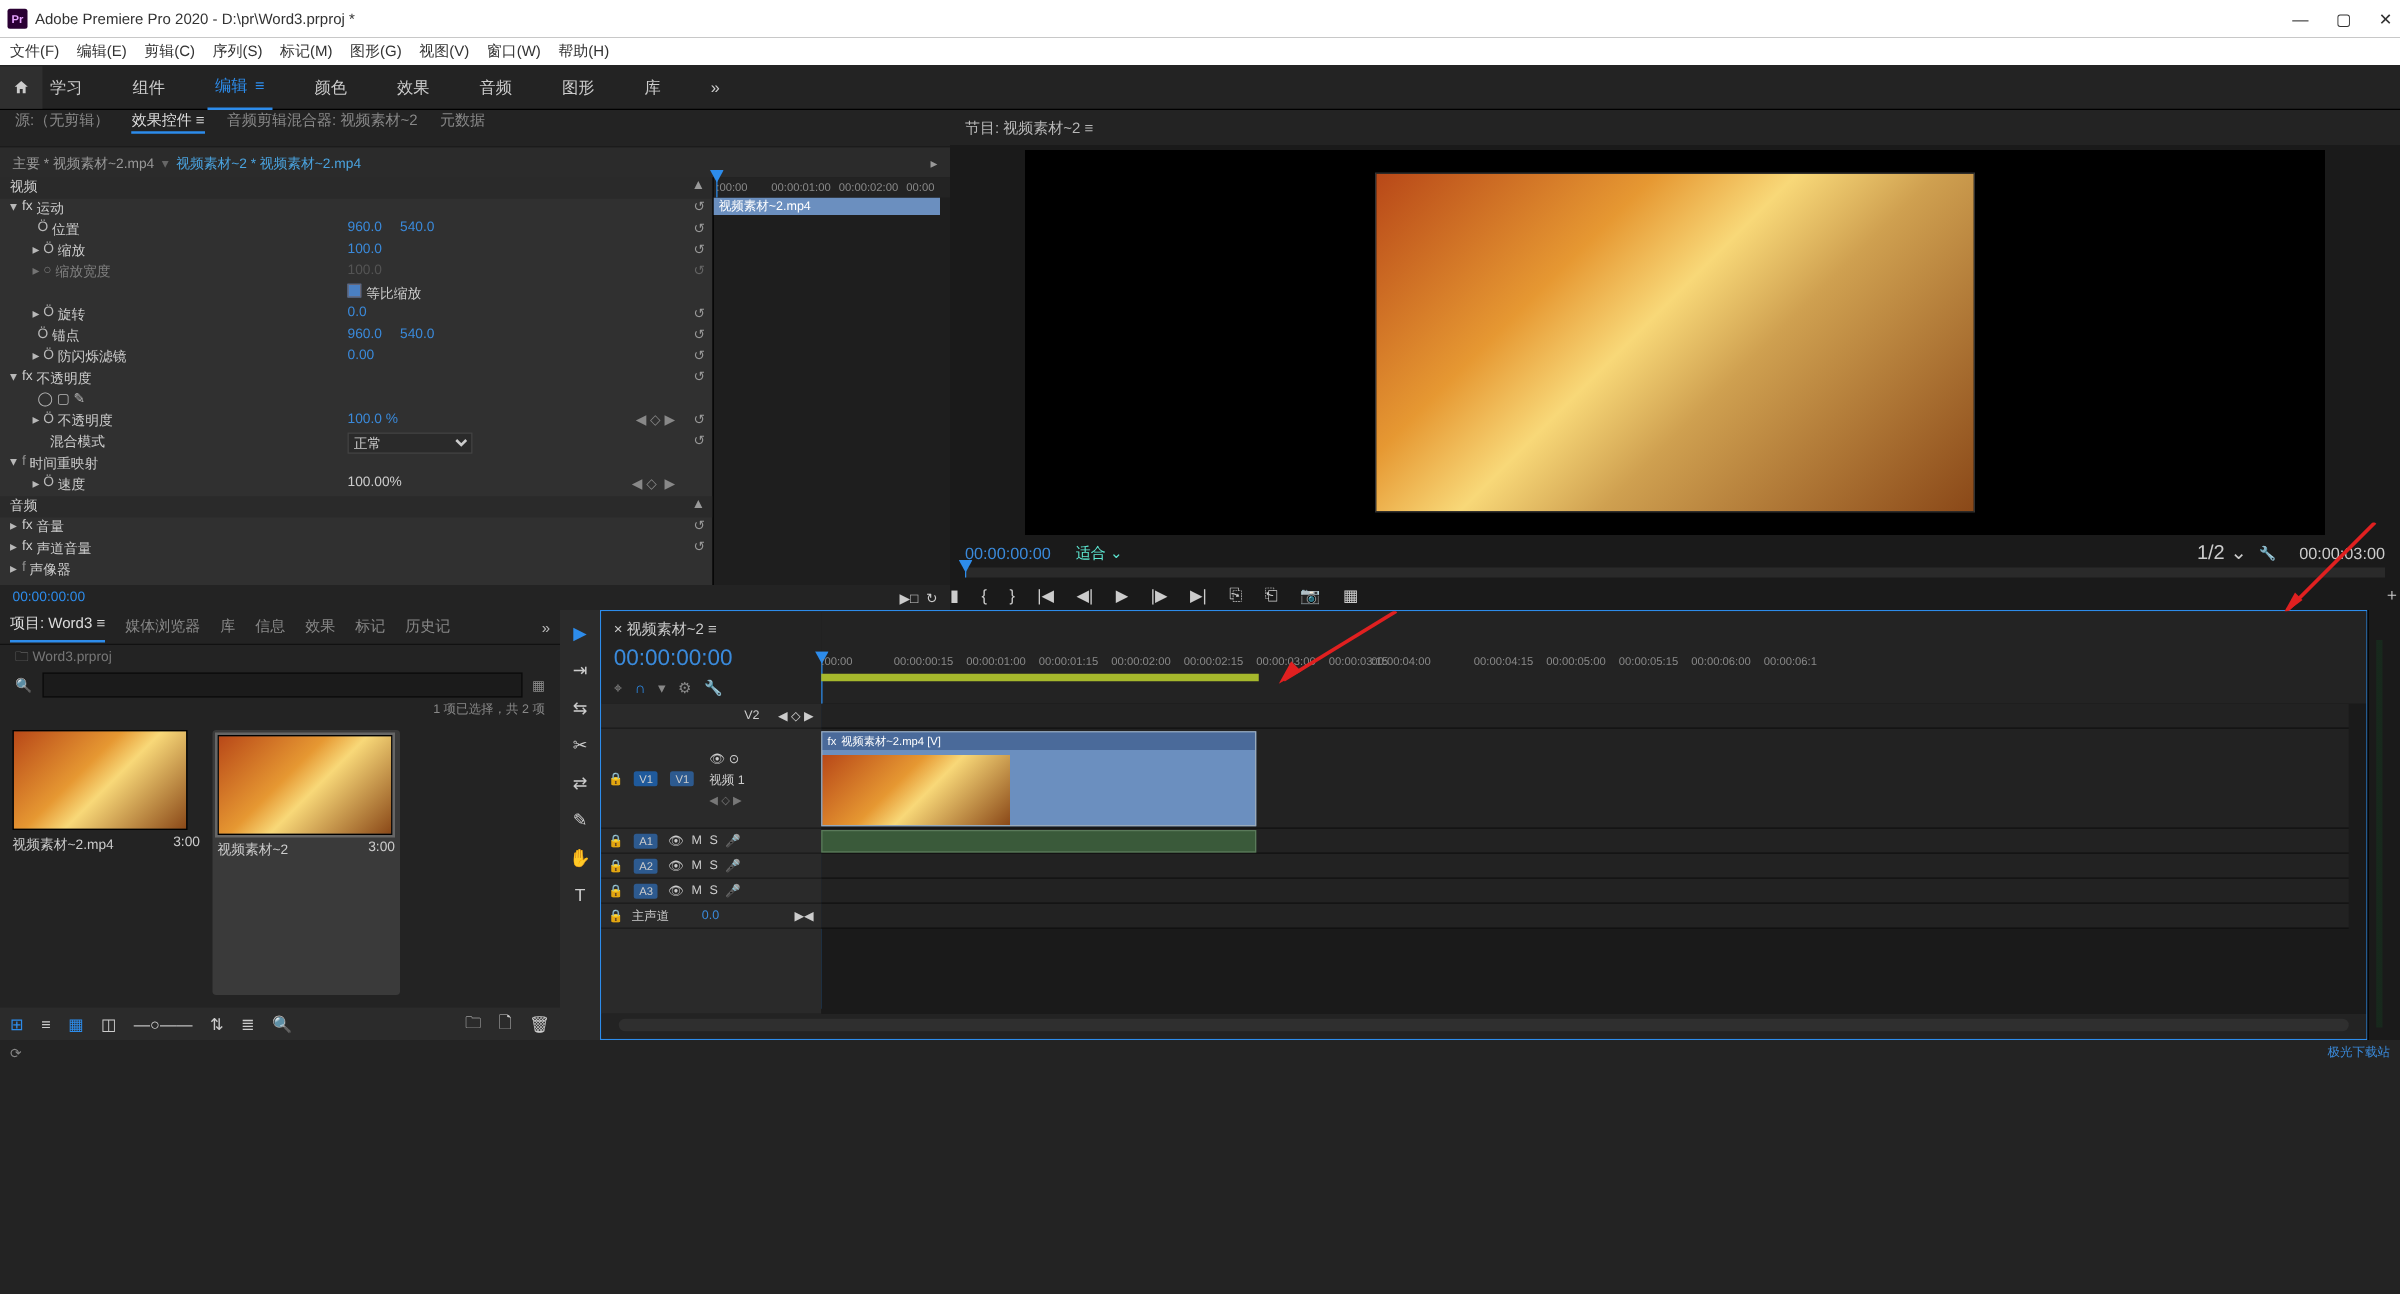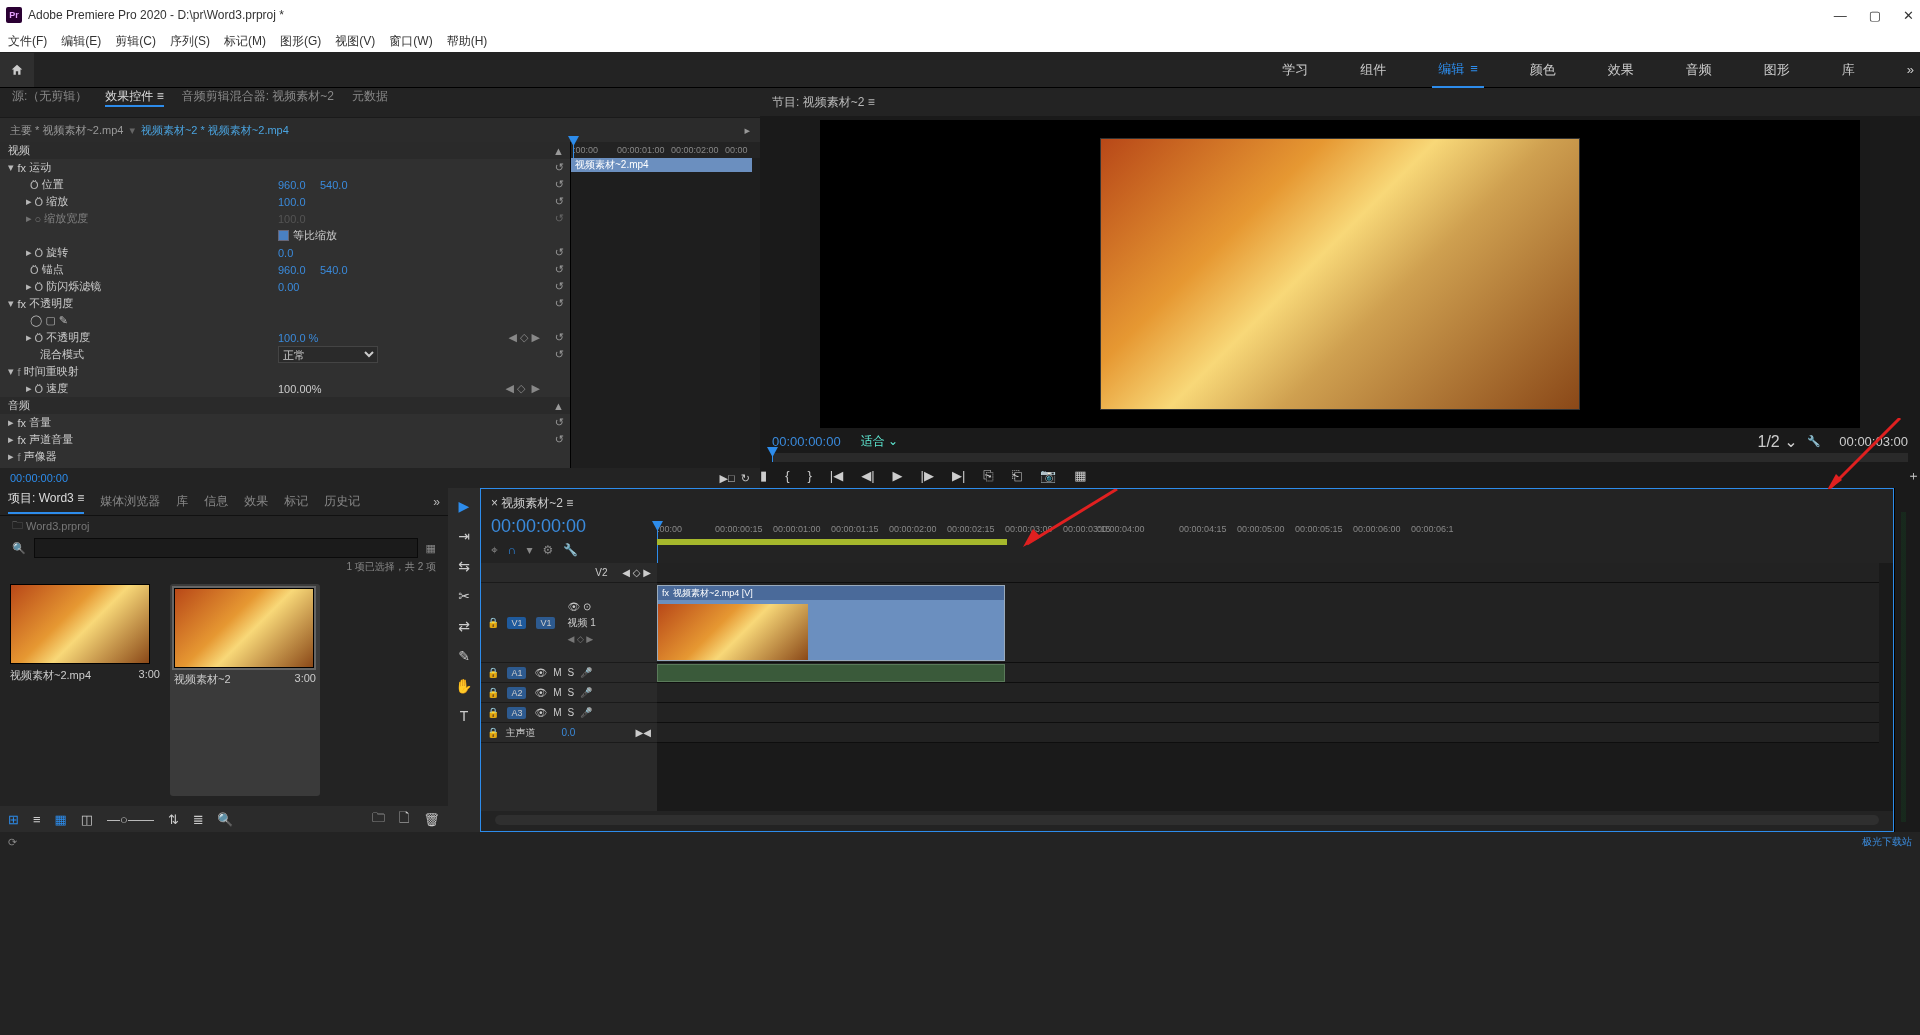--- a/index.html
+++ b/index.html
@@ -11,40 +11,40 @@
 .titlebar .title { font-size: 12px; }
 .titlebar .win-controls { margin-left: auto; display: flex; gap: 22px; font-size: 13px; }
 
 
 .menubar { height: 22px; background: #fff; display: flex; align-items: center; padding: 0 8px; gap: 14px; color: #333; font-size: 12px; }
 .menubar span { cursor: default; }
 
 
 .workspace-row { height: 36px; background: #232323; display: flex; align-items: center; border-bottom: 1px solid #000; }
 .home-icon { width: 34px; height: 34px; background: #2f2f2f; display: flex; align-items: center; justify-content: center; }
-.workspace-tabs { flex: 1; display: flex; justify-content: flex-end; gap: 40px; }
+.workspace-tabs { flex: 1; display: flex; justify-content: flex-start; gap: 28px; }
 .workspace-tabs .tab { padding: 8px 6px; font-size: 13px; color: #ccc; display: flex; align-items: center; gap: 6px; }
 .workspace-tabs .tab.active { color: #2d8ceb; border-bottom: 2px solid #2d8ceb; }
 
 
 .main-area { display: flex; height: 400px; }
 
 
 .effect-panel { width: 760px; background: #232323; display: flex; flex-direction: column; }
 .panel-tabs { height: 30px; display: flex; align-items: flex-start; gap: 18px; padding: 0 12px; border-bottom: 1px solid #1a1a1a; font-size: 12px; }
 .panel-tabs .ptab { color: #888; }
 .panel-tabs .ptab.active { color: #ddd; border-bottom: 2px solid #2d8ceb; padding-bottom: 0; }
 
 .effect-header { height: 24px; display: flex; align-items: center; padding: 0 10px; font-size: 11px; background: #2b2b2b; }
 .effect-header .crumb { color: #999; }
 .effect-header .crumb.link { color: #4aa3df; }
 
 .effect-body { flex: 1; display: flex; }
 .effect-tree { width: 570px; background: #303030; overflow: hidden; }
-.effect-row { height: 17px; display: flex; align-items: center; padding: 0 8px; font-size: 11px; position: relative; }
+.effect-row { height: 17px; display: flex; padding: 0 8px; font-size: 11px; position: relative; }
 .effect-row .label { color: #ccc; }
 .effect-row .fx { color: #ccc; }
 .effect-row .val { color: #3a8adb; position: absolute; }
 .effect-row .reset { position: absolute; right: 6px; color: #999; }
 .effect-row.section { background: #2a2a2a; }
 .effect-row .chk { width: 11px; height: 11px; background: #4a80c3; margin-right: 4px; display:inline-block; border:1px solid #667; }
 .effect-mini-timeline { flex: 1; background: #1e1e1e; border-left: 1px solid #000; }
 .mini-ruler { height: 16px; background: #232323; display: flex; align-items: center; color: #888; font-size: 9px; padding: 0 4px; gap: 20px; position:relative;}
 .mini-clip { margin-top:0; height: 14px; background: #6b8fbf; color: #fff; font-size: 10px; padding: 0 4px; display:flex; align-items:center; width: 96%; }
 

